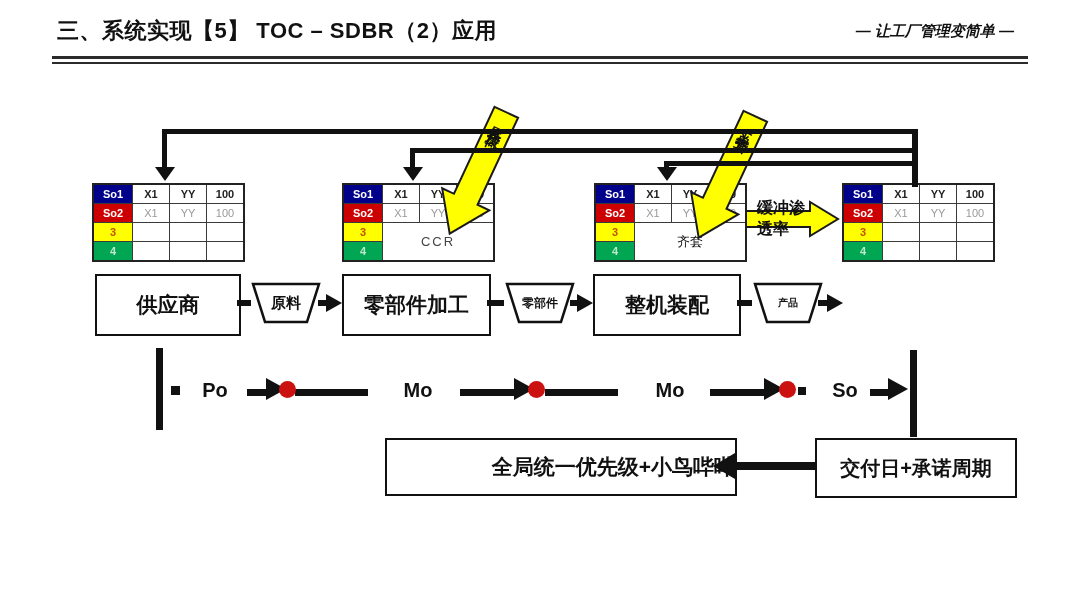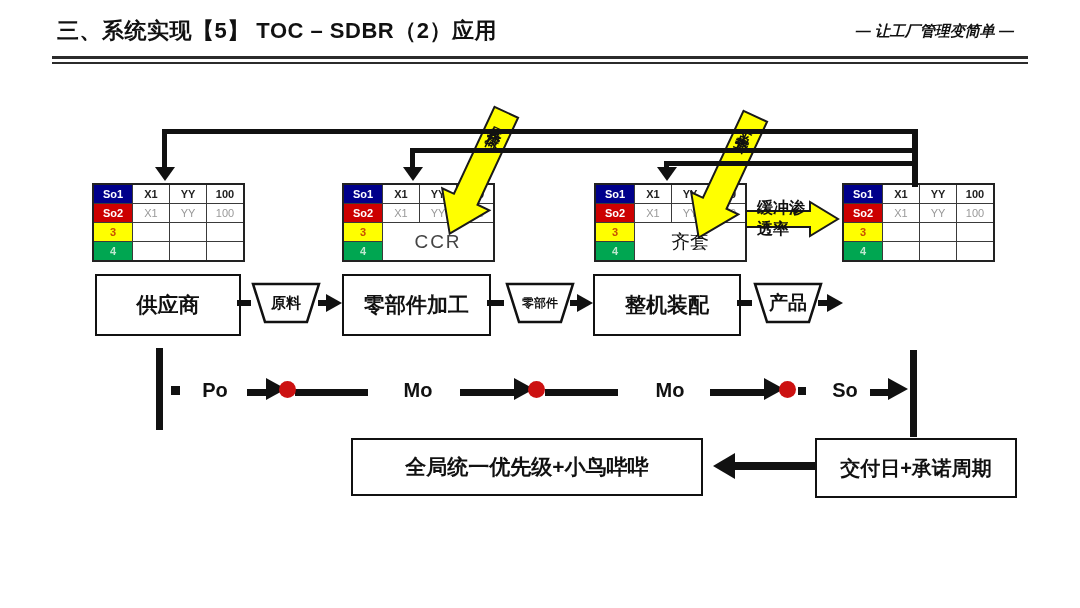--- a/index.html
+++ b/index.html
@@ -22,21 +22,21 @@
                border:2px solid #222;}
   .stable td{border:1px solid #3a3a3a;width:36px;min-width:36px;height:18px;padding:0;
              text-align:center;vertical-align:middle;font-size:11px;line-height:1;}
   .stable td.lbl{width:38px;min-width:38px;color:#fff;font-weight:bold;margin-top:48px;}
   .bg-navy{background:#00008B;}
   .bg-red{background:#CC0000;}
   .bg-yellow{background:#FFFF00;color:#C75000 !important;}
   .bg-green{background:#00A651;color:#BFE8CF !important;}
   .stable td.v1{font-weight:bold;color:#222;}
   .stable td.v2{color:#999;}
-  .stable td.merged{font-size:19px;background:#fff;}
+  .stable td.merged{font-size:13px;background:#fff;}
   .m-ccr{color:#444;letter-spacing:2px;}
   .m-bold{font-weight:normal;color:#111;}
 
   
   .callout{position:absolute;width:56px;height:138px;z-index:4;}
   .callout svg{position:absolute;left:0;top:0;}
   .vtext{position:absolute;left:50%;top:8px;transform:translateX(-50%);
          writing-mode:vertical-rl;text-orientation:upright;
          font-size:14px;font-weight:bold;letter-spacing:3px;color:#111;white-space:nowrap;}
   .buffer{position:absolute;left:746px;top:200px;width:94px;height:38px;z-index:4;}
@@ -242,21 +242,21 @@
   <div class="ahead-right" style="left:577px;top:294px;"></div>
 
   <div class="fbox" style="left:593px;width:144px;">
     <span>整机装配</span>
   </div>
   <div class="cline" style="left:737px;width:15px;"></div>
   <div class="trap" style="left:752px;">
     <svg width="72" height="42" viewBox="0 0 72 42">
         <polygon points="3,2 69,2 57,40 15,40" fill="#fff" stroke="#111" stroke-width="2.5"></polygon>
       </svg>
-    <div class="tzlabel" style="font-size:19px;">产品</div>
+    <div class="tzlabel" style="font-size:10px;">产品</div>
   </div>
   <div class="cline" style="left:818px;width:9px;"></div>
   <div class="ahead-right" style="left:827px;top:294px;"></div>
 
 
   <div class="tbar" style="left:156px;top:348px;height:82px;"></div>
   <div class="tsq" style="left:171px;top:386px;width:9px;height:9px;"></div>
   <div class="tlabel" style="left:193px;width:44px;">Po</div>
   <div class="tl-line" style="left:247px;width:26px;"></div>
   <div class="tl-head" style="left:266px;"></div>
@@ -270,21 +270,21 @@
   <div class="tlabel" style="left:648px;width:44px;">Mo</div>
   <div class="tl-line" style="left:710px;width:58px;"></div>
   <div class="tl-head" style="left:764px;"></div>
   <div class="tdot" style="left:779px;"></div>
   <div class="tsq" style="left:798px;top:387px;width:8px;height:8px;"></div>
   <div class="tlabel" style="left:824px;width:42px;">So</div>
   <div class="tl-line" style="left:870px;width:22px;"></div>
   <div class="tl-head" style="left:888px;"></div>
   <div class="tbar" style="left:910px;top:350px;height:87px;"></div>
 
-  <div class="bbox" style="left:351px;top:438px;width:348px;height:54px;font-size:21px;">
+  <div class="bbox" style="left:385px;top:438px;width:348px;height:54px;font-size:21px;justify-content:flex-end;">
     <span>全局统一优先级+小鸟哔哔</span>
   </div>
   <div class="bbox" style="left:815px;top:438px;width:198px;height:56px;font-size:20px;">
     <span>交付日+承诺周期</span>
   </div>
   <div class="bhead"></div>
   <div class="cline" style="left:734px;top:462px;width:81px;height:8px;"></div>
 
 </div>
 

